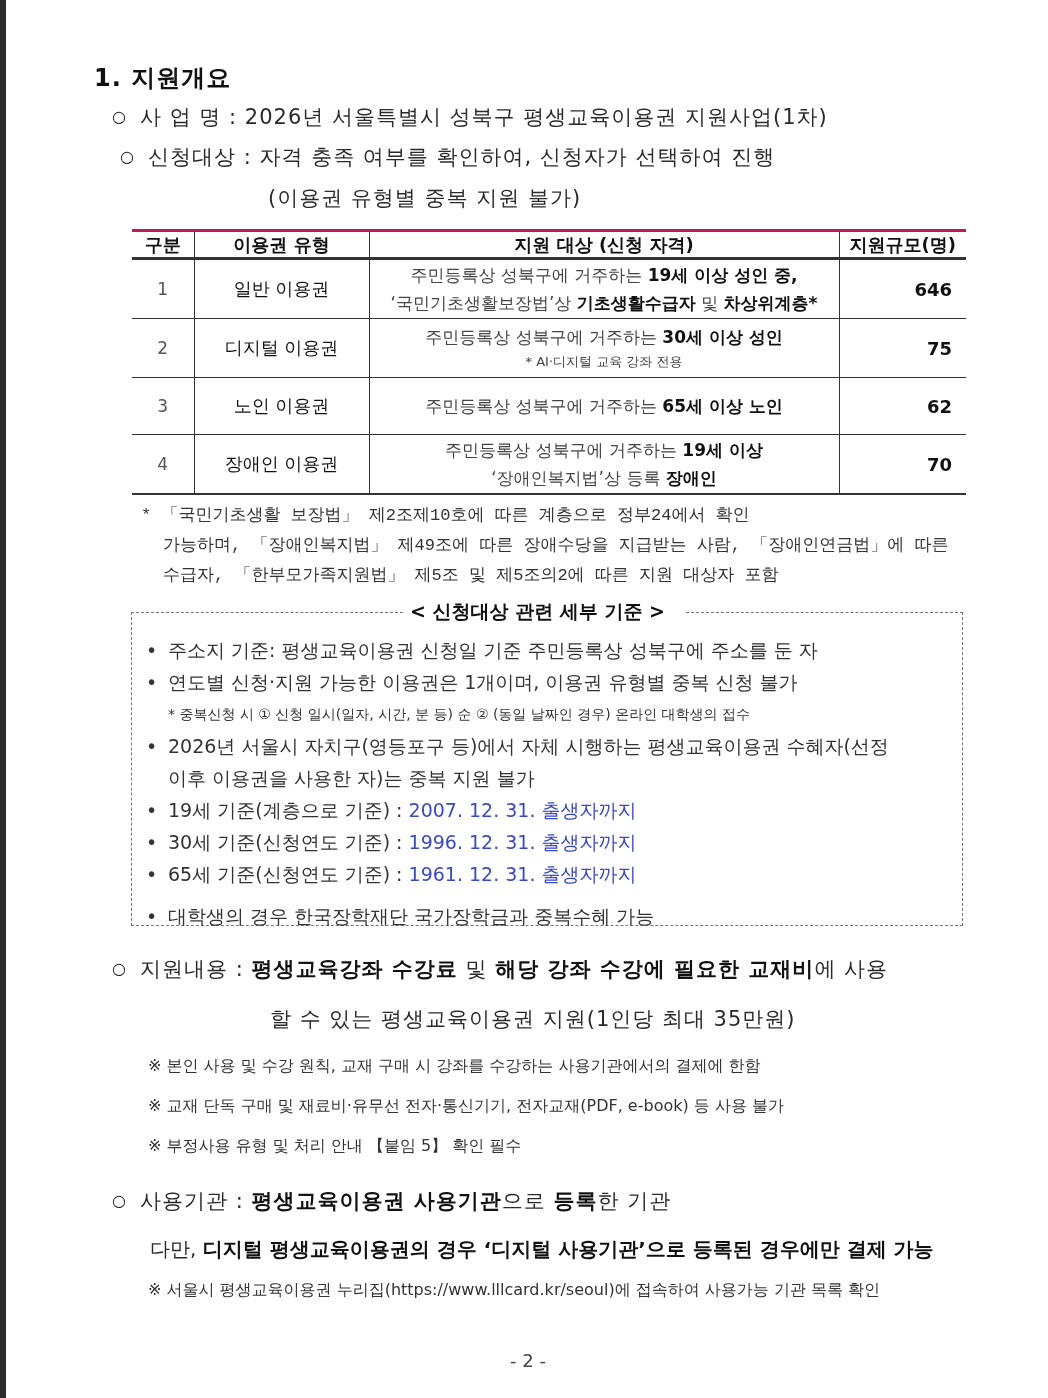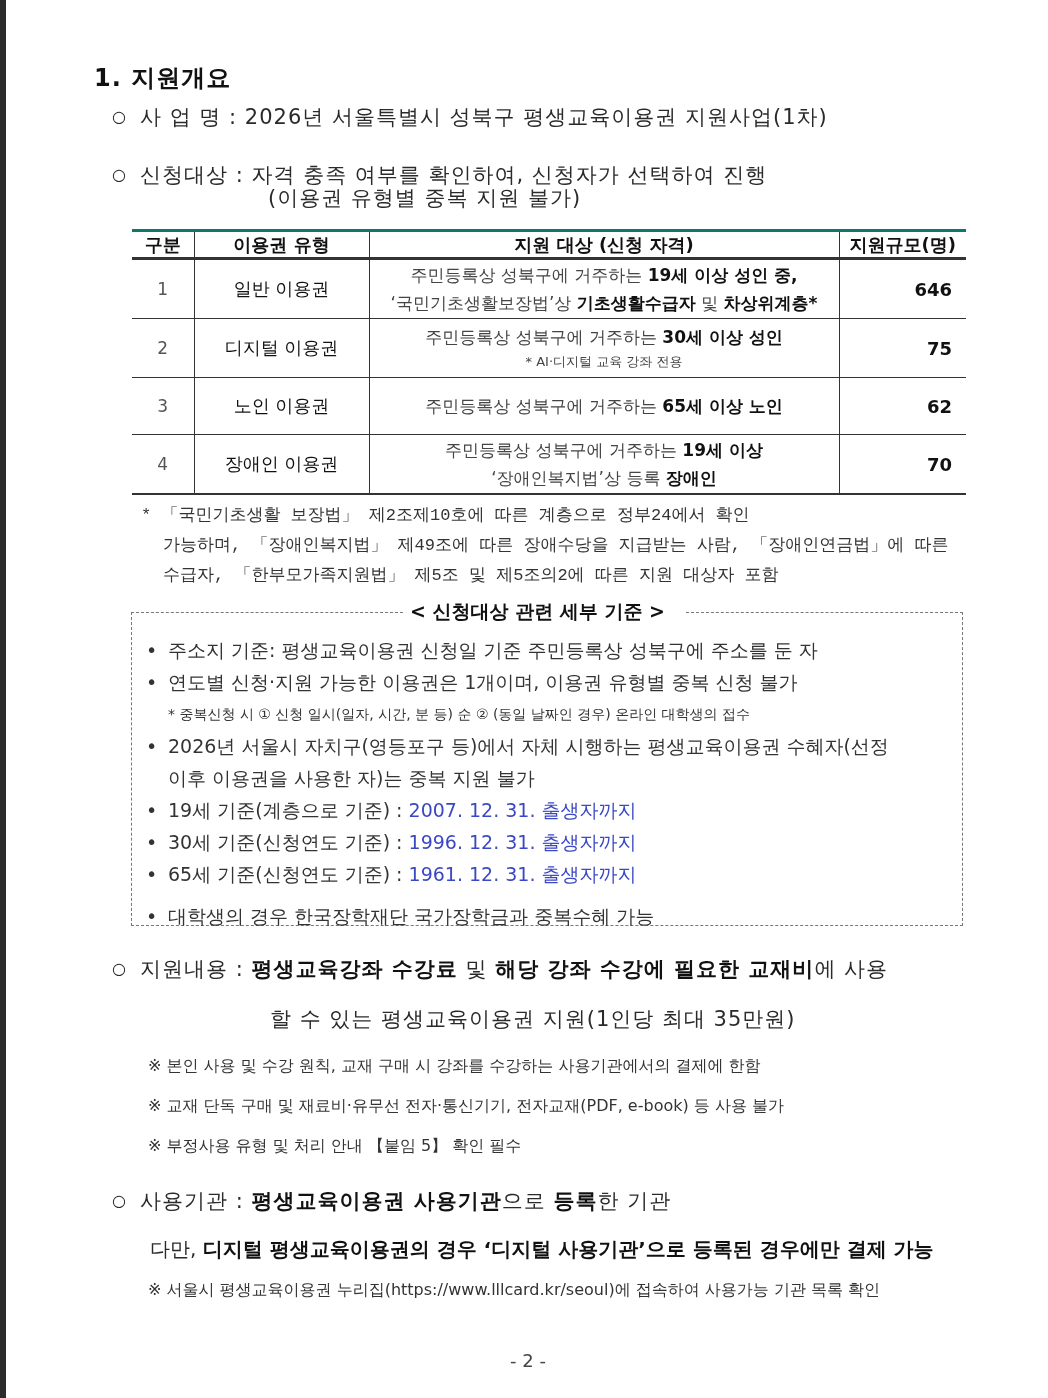--- a/index.html
+++ b/index.html
@@ -16,21 +16,21 @@
   .circ { display: inline-block; width: 14px; font-size: 16px; margin-right: 14px; vertical-align: 2px; }
   b { color: #111; }
 
   
   table.support {
     position: absolute; left: 132px; top: 229px; width: 834px;
     border-collapse: collapse; font-size: 17px;
   }
   table.support th {
     font-weight: bold; color: #111; height: 25px; padding: 0;
-    border-top: 3px solid #0f766e; border-bottom: 3px solid #333;
+    border-top: 3px solid #be185d; border-bottom: 3px solid #333;
     border-left: 1px solid #333; font-size: 18px;
   }
   table.support th:first-child, table.support td:first-child { border-left: none; }
   table.support td {
     border-left: 1px solid #333; border-bottom: 1px solid #333;
     text-align: center; padding: 0; color: #444;
   }
   table.support tr:last-child td { border-bottom: 2px solid #333; }
   table.support td.type { font-weight: normal; color: #111; font-size: 18px; }
   table.support td.num { text-align: right; padding-right: 14px; font-weight: bold; color: #111; font-size: 18px; }
@@ -62,21 +62,21 @@
 
 <div class="left-bar"></div>
 
 <div class="abs h1">1. 지원개요</div>
 
 <div class="abs bullet-line" style="left:112px; top:103px;">
   <span class="circ">○</span><span>사 업 명 :</span>
   <span>2026년 서울특별시 성북구 평생교육이용권 지원사업(1차)</span>
 </div>
 
-<div class="abs bullet-line" style="left:112px; top:143px;margin-top:18px;">
+<div class="abs bullet-line" style="left:120px; top:143px;">
   <span class="circ">○</span><span>신청대상 :</span>
   <span>자격 충족 여부를 확인하여, 신청자가 선택하여 진행</span>
 </div>
 <div class="abs bullet-line" style="left:268px; top:184px;">(이용권 유형별 중복 지원 불가)</div>
 
 <table class="support">
   <colgroup>
     <col style="width:62px">
       <col style="width:175px">
       <col style="width:470px">

